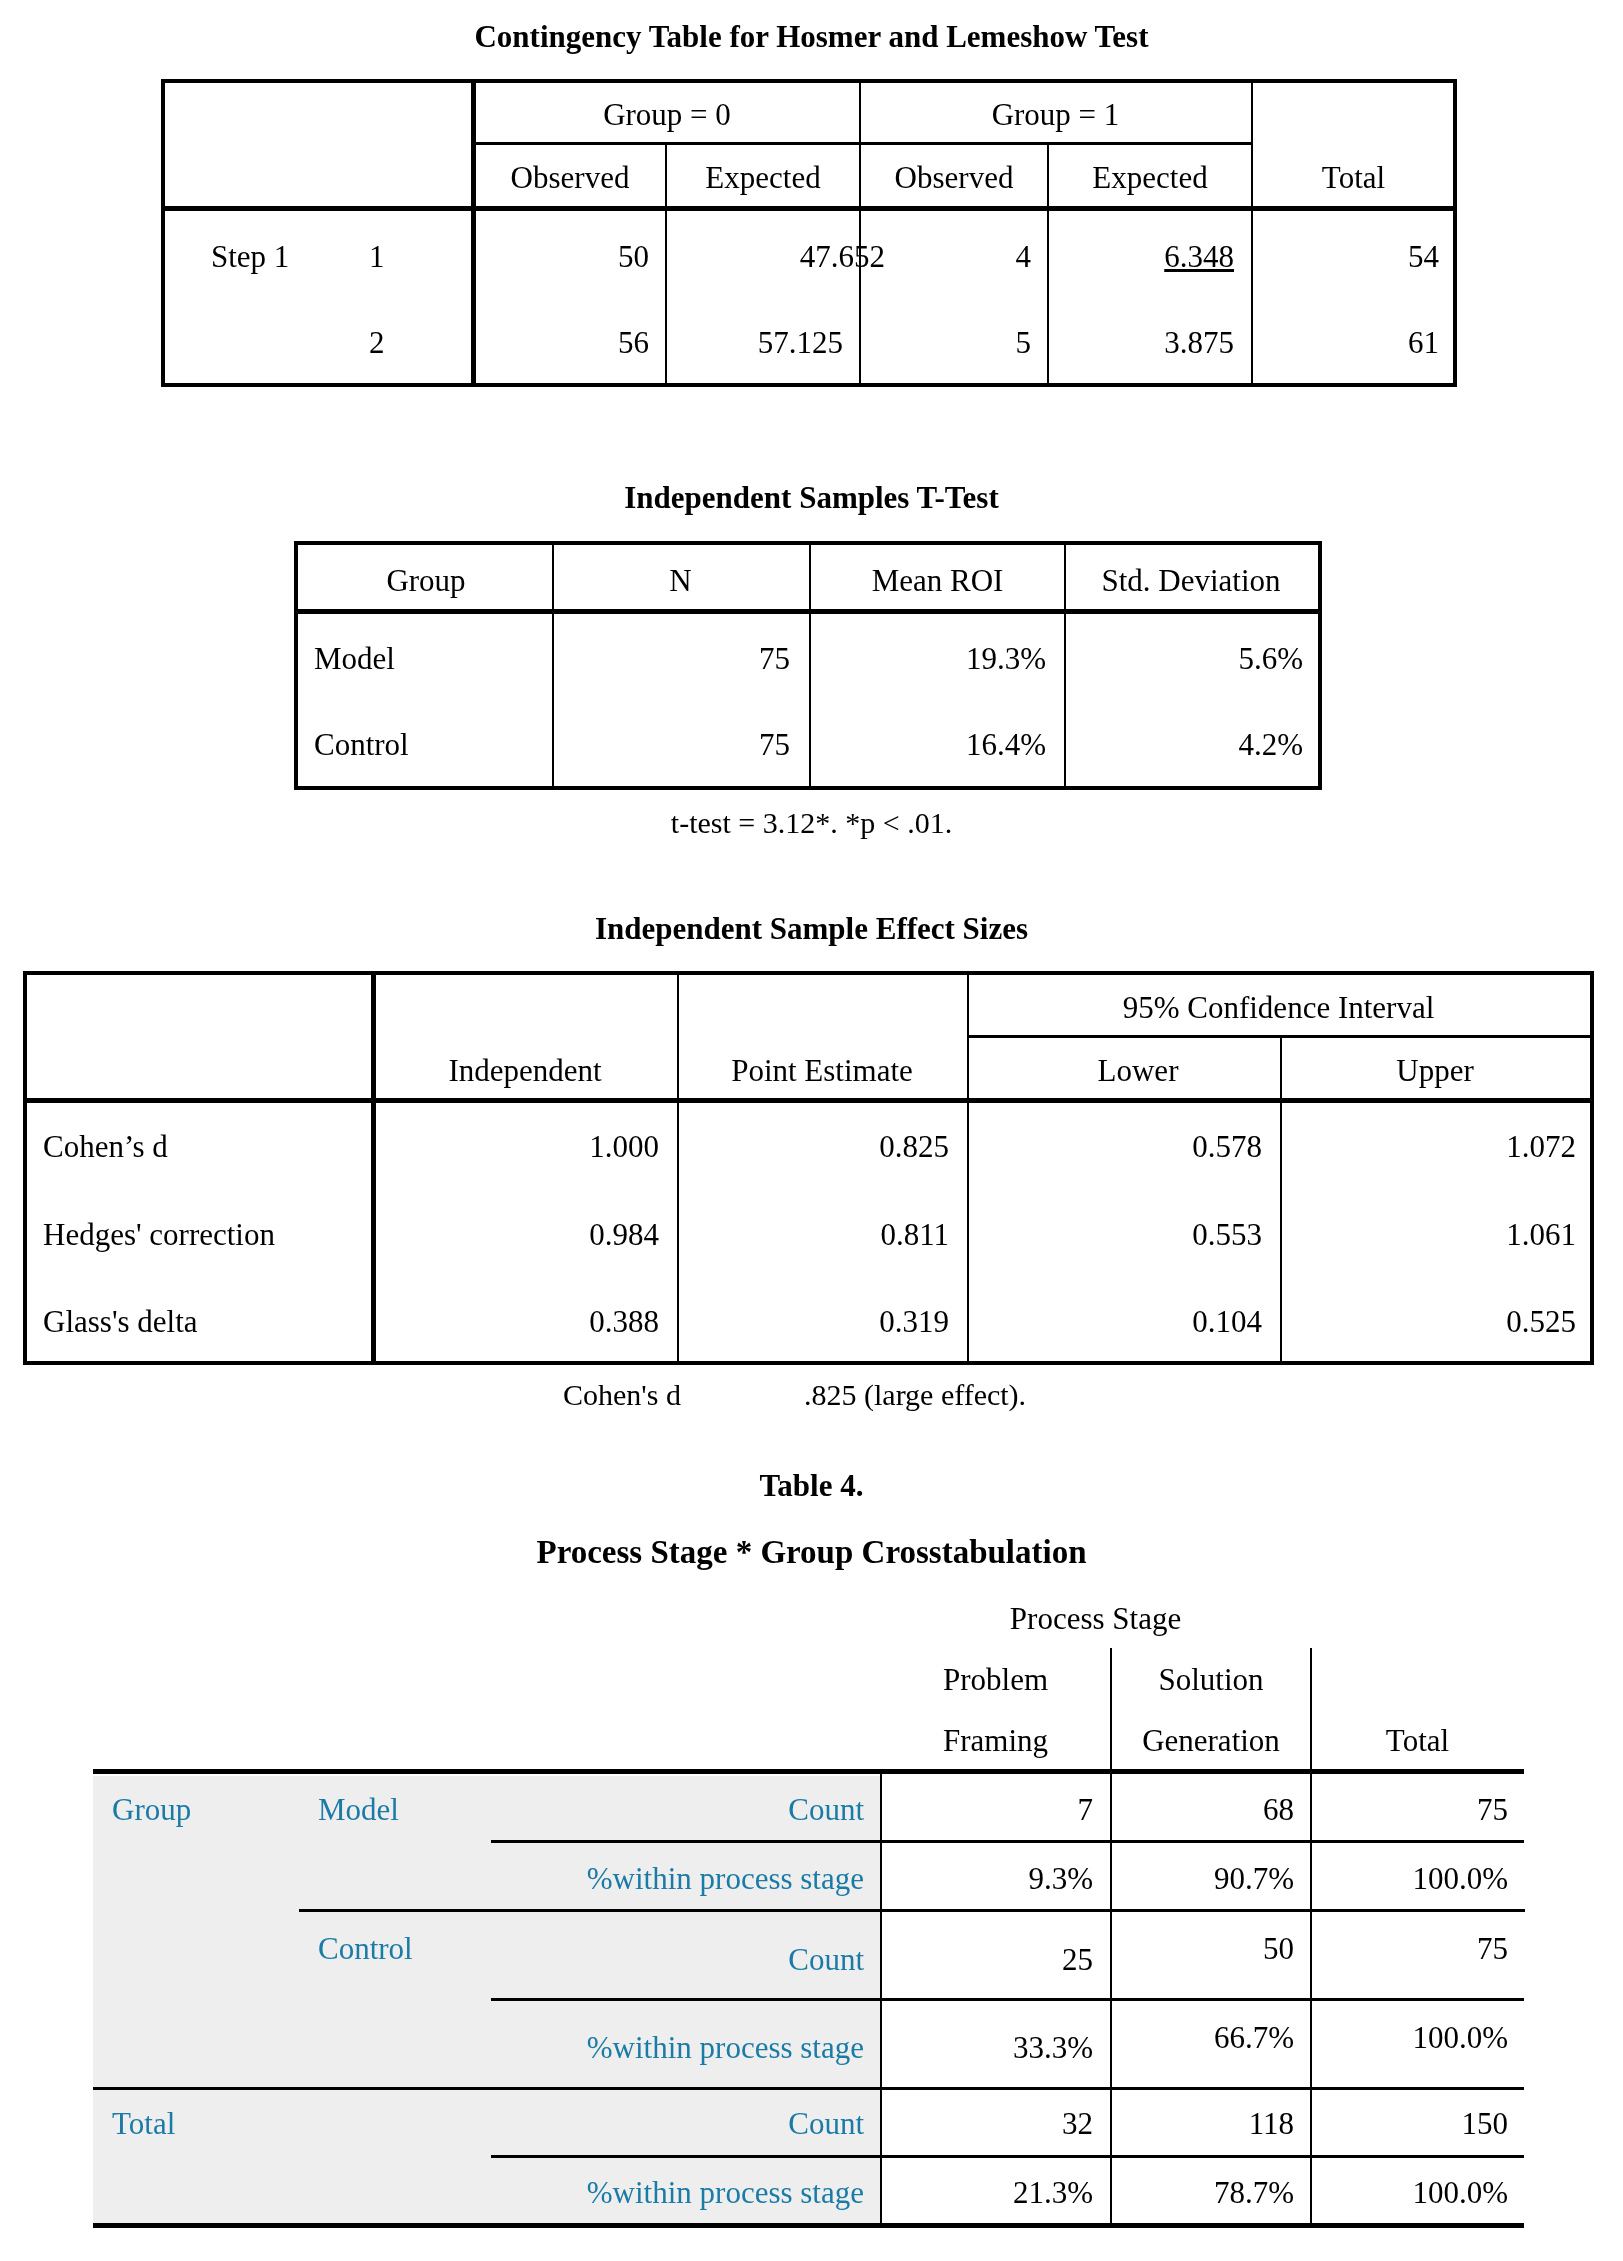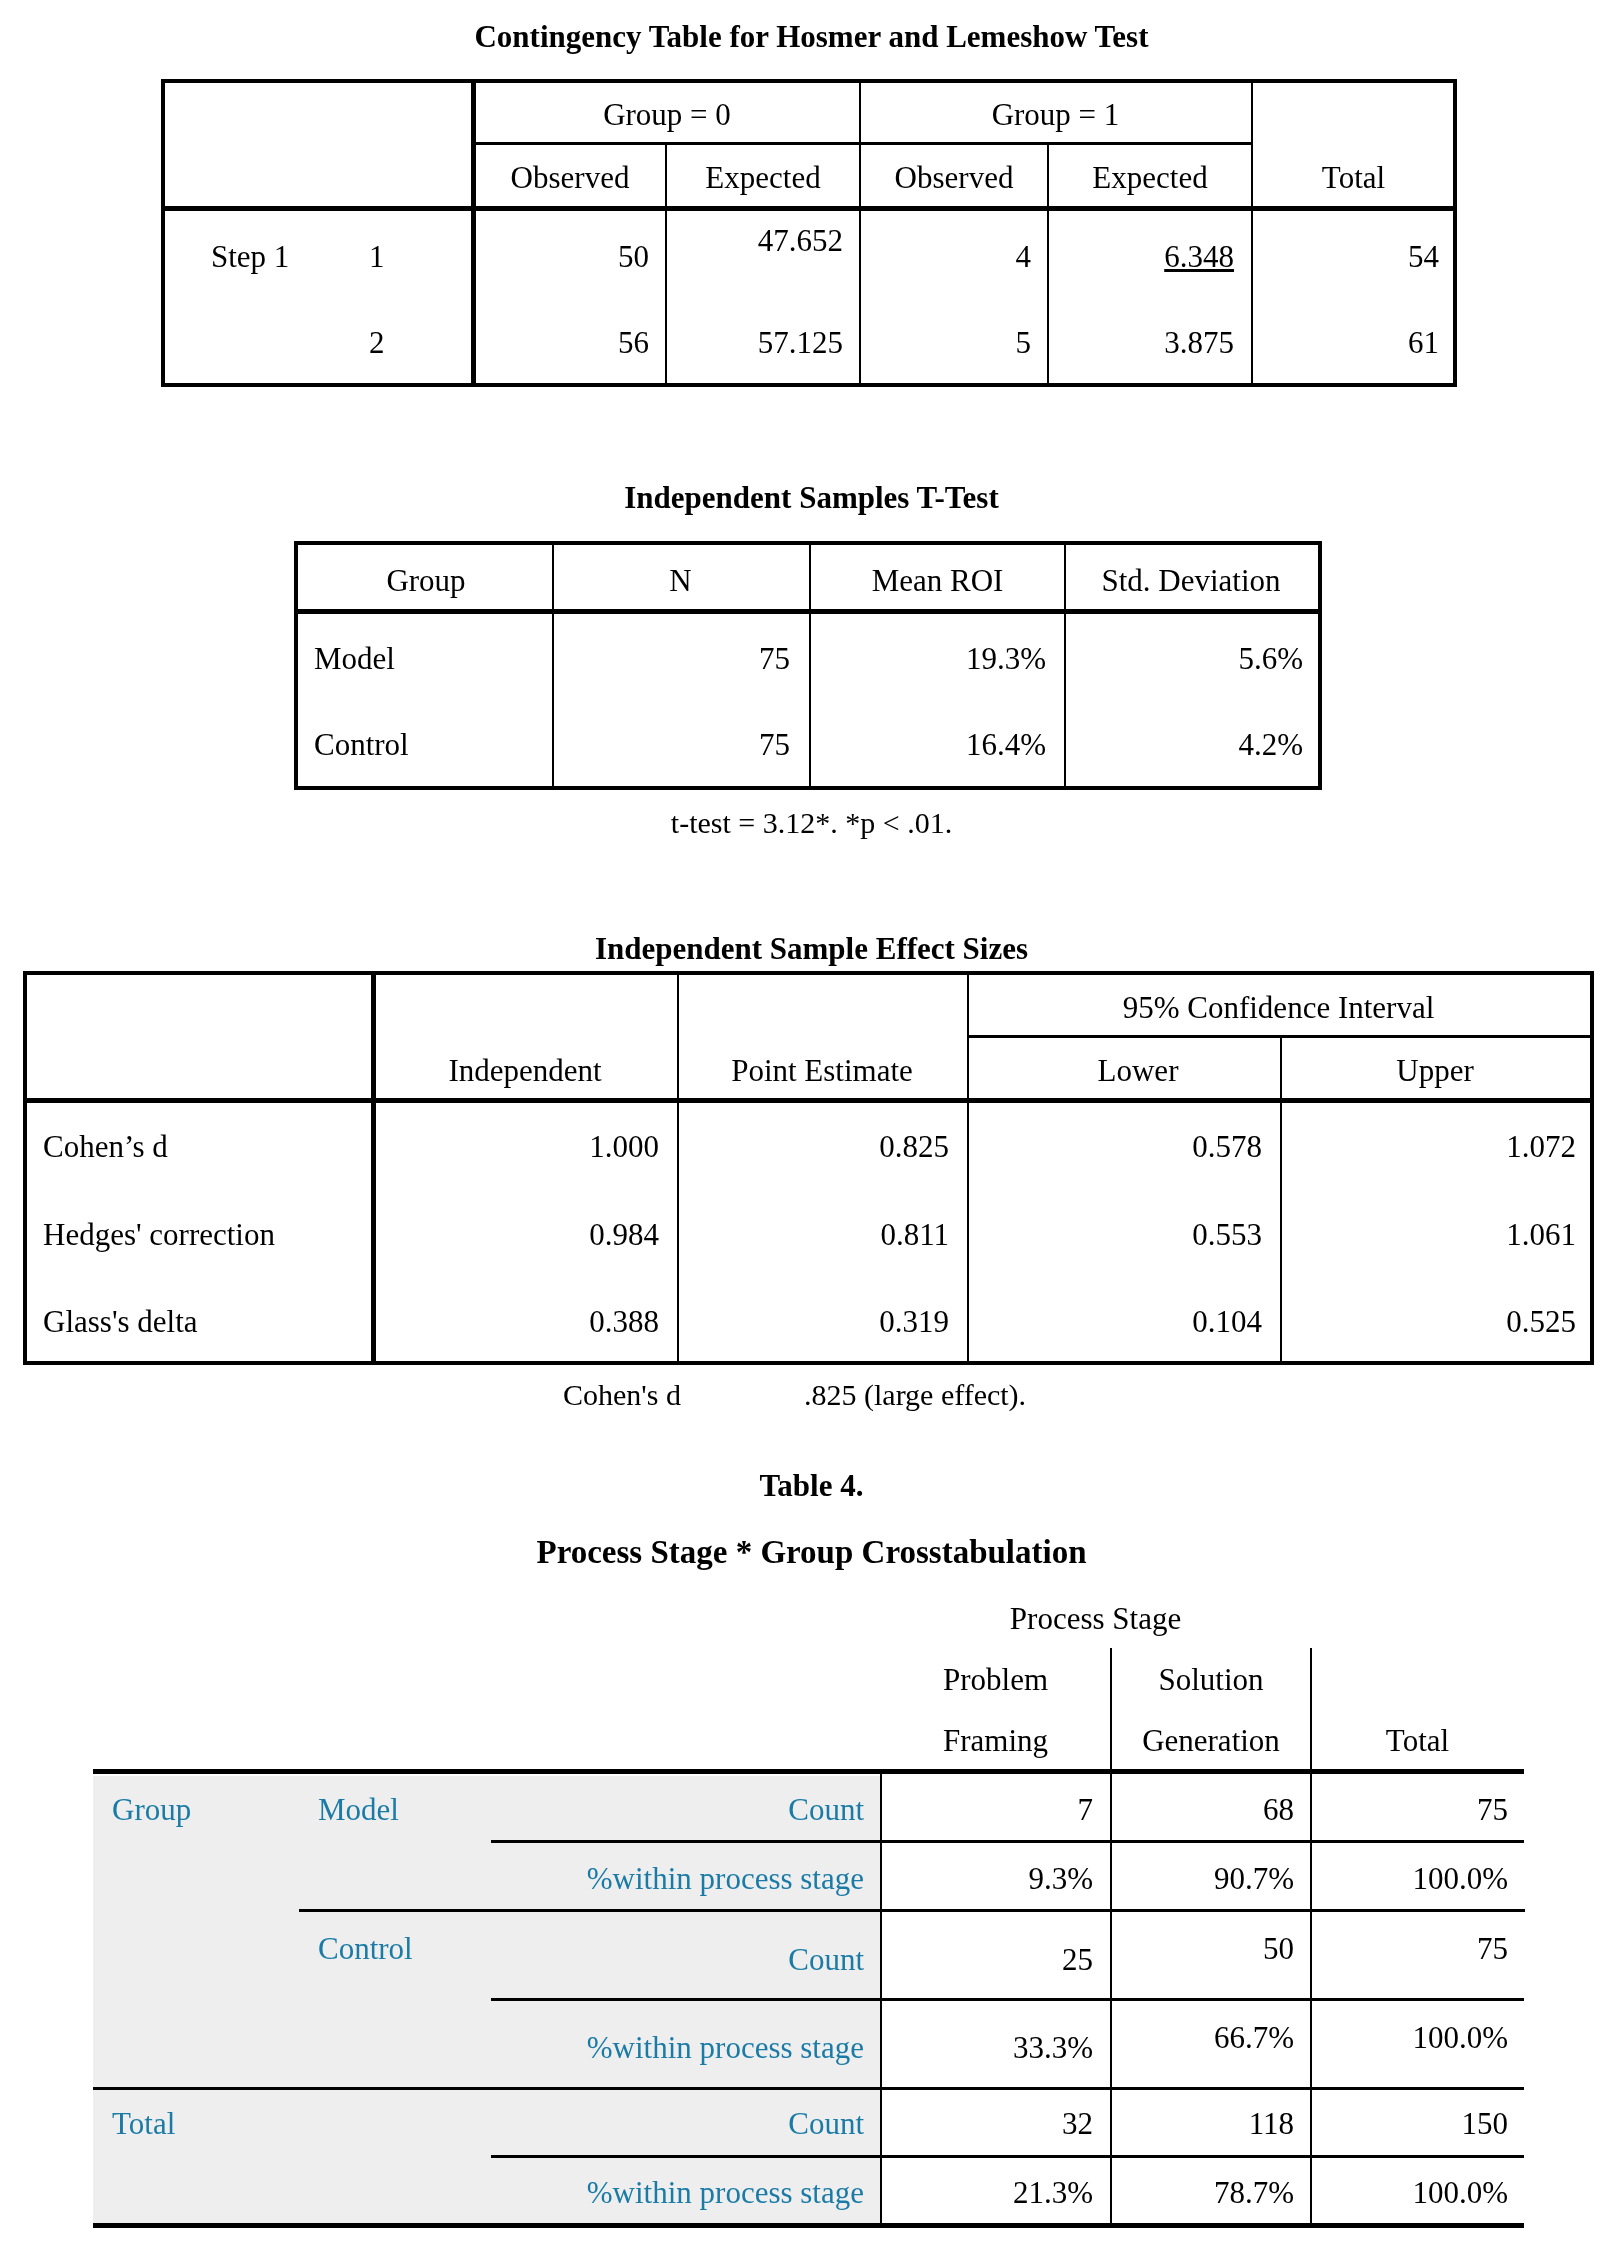--- a/index.html
+++ b/index.html
@@ -36,21 +36,21 @@
   <div class="t c" style="left:666px;width:194px;top:162px;">Expected</div>
   <div class="t c" style="left:860px;width:188px;top:162px;">Observed</div>
   <div class="t c" style="left:1048px;width:204px;top:162px;">Expected</div>
   <div class="t c" style="left:1251px;width:205px;top:162px;">Total</div>
 
   <div class="t" style="left:211px;top:241px;">Step 1</div>
 
   <div>
     <div class="t" style="left:369px;top:241px;">1</div>
     <div class="t r" style="left:474px;width:175px;top:241px;">50</div>
-    <div class="t r" style="left:666px;width:177px;top:225px;">47.652</div>
+    <div class="t r" style="left:666px;width:177px;top:241px;padding-left:42px;">47.652</div>
     <div class="t r" style="left:860px;width:171px;top:241px;">4</div>
     <div class="t r" style="left:1048px;width:186px;top:241px;text-decoration:underline;">6.348</div>
     <div class="t r" style="left:1251px;width:188px;top:241px;">54</div>
   </div>
   <div>
     <div class="t" style="left:369px;top:327px;">2</div>
     <div class="t r" style="left:474px;width:175px;top:327px;">56</div>
     <div class="t r" style="left:666px;width:177px;top:327px;">57.125</div>
     <div class="t r" style="left:860px;width:171px;top:327px;">5</div>
     <div class="t r" style="left:1048px;width:186px;top:327px;">3.875</div>
@@ -79,21 +79,21 @@
   </div>
   <div>
     <div class="t" style="left:314px;top:729px;">Control</div>
     <div class="t r" style="left:552px;width:238px;top:729px;">75</div>
     <div class="t r" style="left:810px;width:236px;top:729px;">16.4%</div>
     <div class="t r" style="left:1065px;width:238px;top:729px;">4.2%</div>
   </div>
 </div>
 <div class="note" style="left:0;width:1623px;top:808px;">t-test = 3.12*. *p &lt; .01.</div>
 
-<div class="title" style="top:913px;margin-top:20px;">Independent Sample Effect Sizes</div>
+<div class="title" style="top:913px;">Independent Sample Effect Sizes</div>
 <div>
   <div class="box" style="left:23px;top:971px;width:1571px;height:394px;"></div>
   <div class="hl" style="left:23px;top:1098px;width:1571px;height:5.2px;"></div>
   <div class="hl" style="left:967px;top:1035px;width:627px;height:2.9px;"></div>
   <div class="vl" style="left:371px;top:971px;width:4.6px;height:394px;"></div>
   <div class="vl" style="left:677px;top:971px;width:1.7px;height:394px;"></div>
   <div class="vl" style="left:967px;top:971px;width:1.7px;height:394px;"></div>
   <div class="vl" style="left:1280px;top:1036px;width:1.7px;height:329px;"></div>
 
   <div class="t c" style="left:967px;width:623px;top:992px;">95% Confidence Interval</div>

